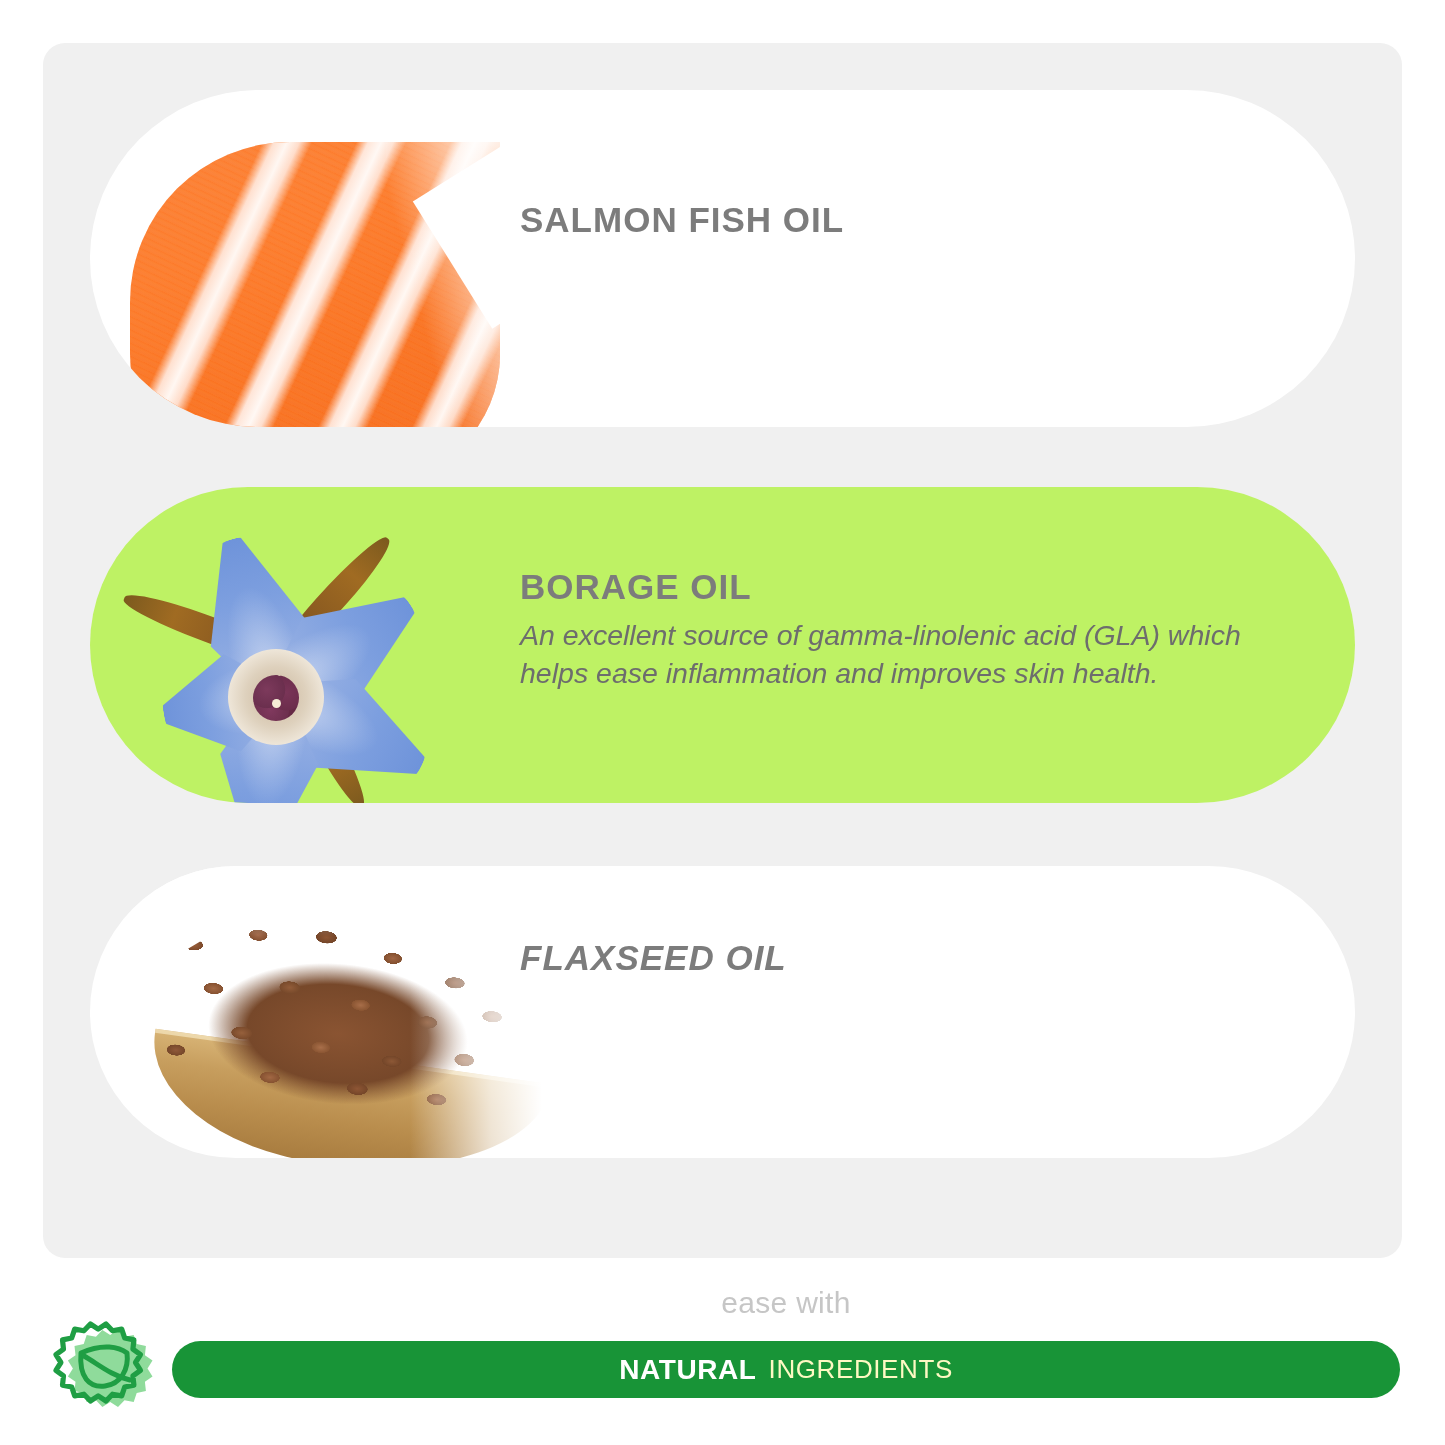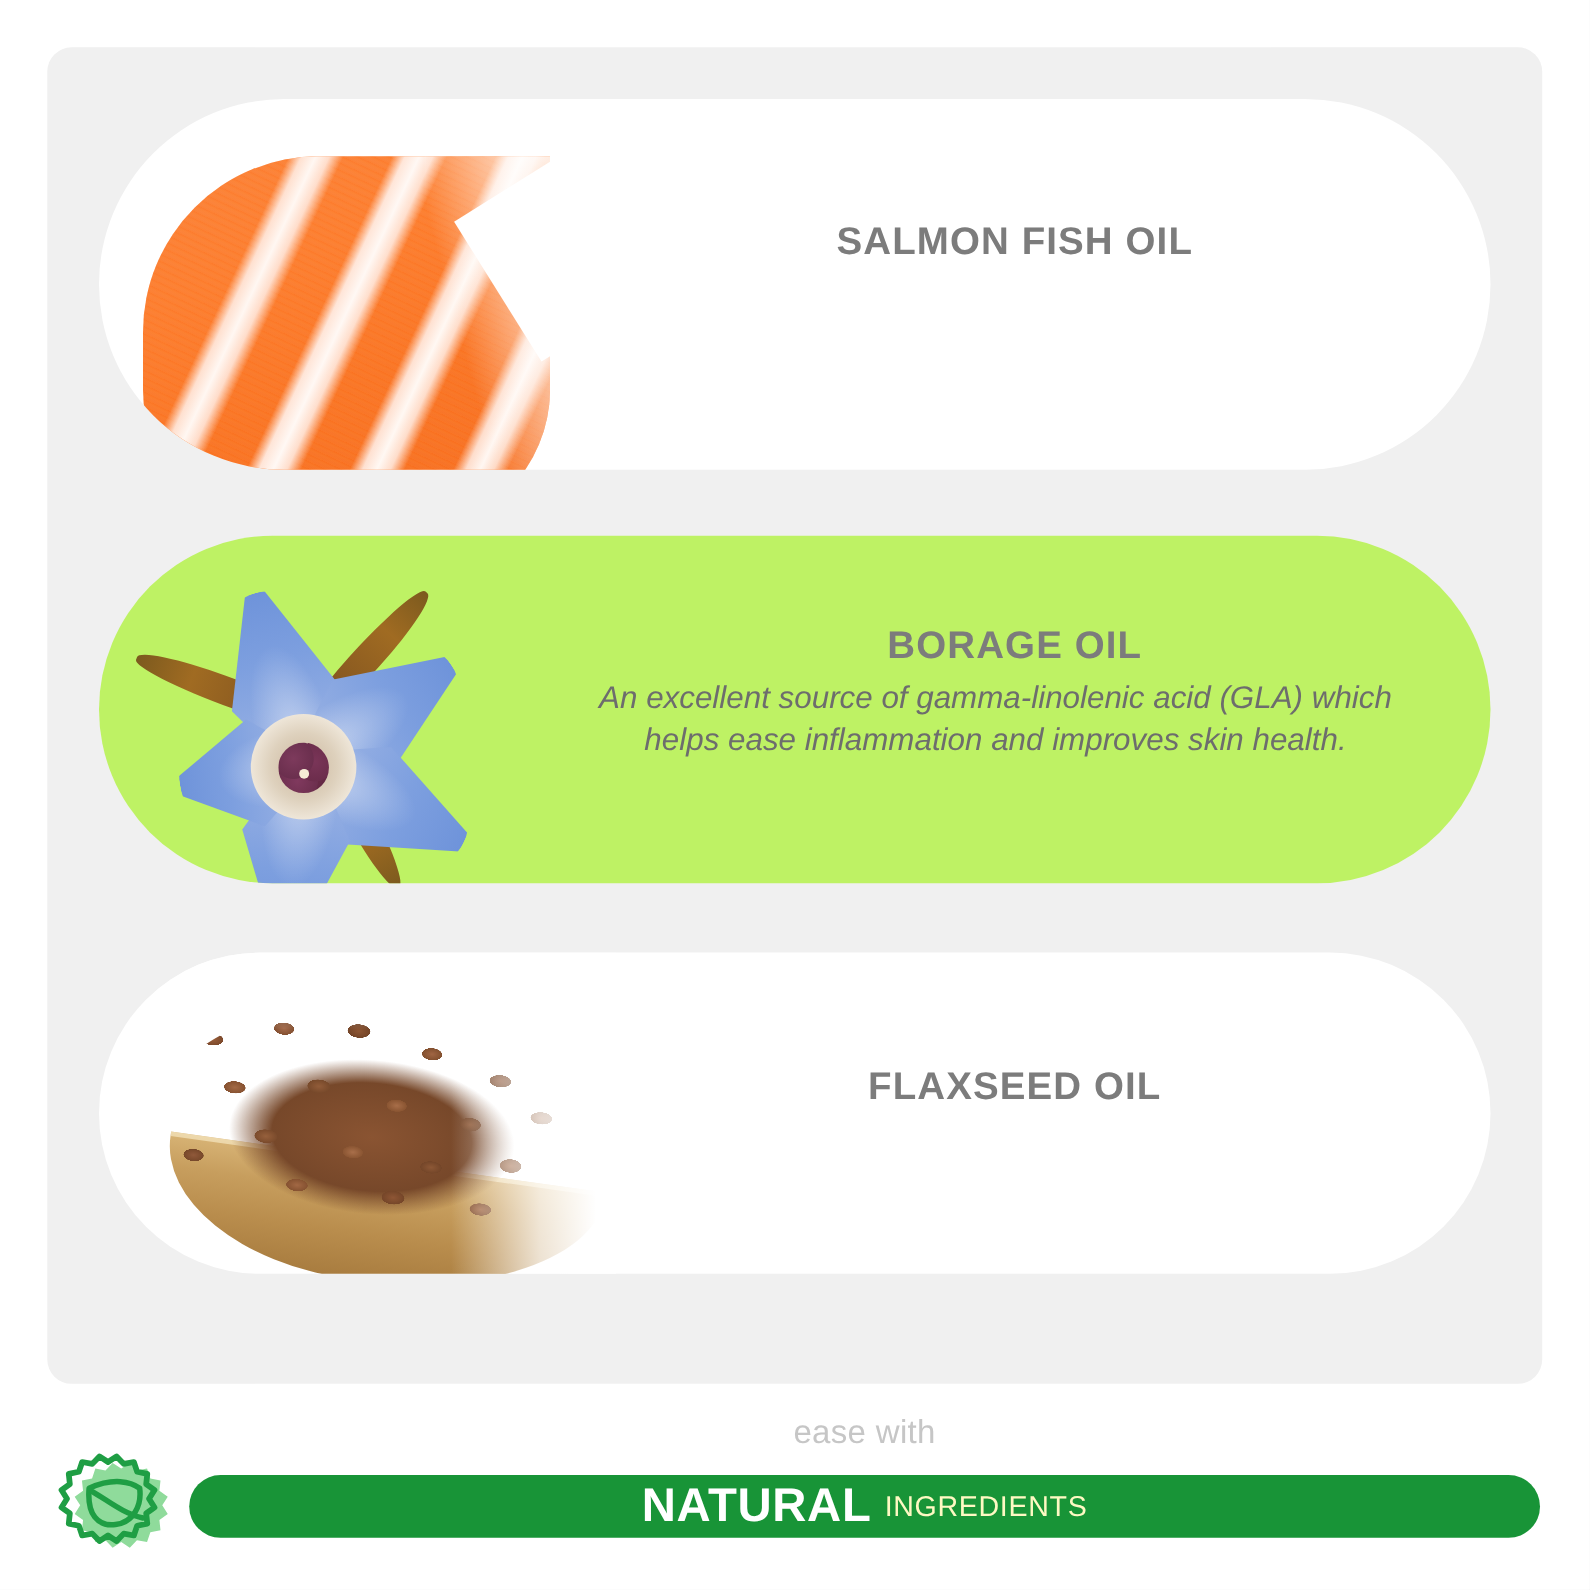--- a/index.html
+++ b/index.html
@@ -46,41 +46,40 @@
     width: 370px;
     overflow: visible;
   }
 
   .card-text {
     position: absolute;
     left: 430px;
     right: 30px;
     top: 0;
     bottom: 0;
-    text-align: center;
   }
   .ing-title {
     color: #7c7c7c;
     font-size: 35px;
     font-weight: bold;
     letter-spacing: 1.0px;
     margin: 0;
     white-space: nowrap;
   }
   .ing-desc {
     color: #6d6d6d;
     font-size: 28.5px;
     font-style: italic;
     line-height: 1.33;
     margin: 10px 0 0 0;
     max-width: 770px;
   }
   .c1 .ing-title { padding-top: 110px; }
   .c2 .ing-title { padding-top: 80px; }
-  .c3 .ing-title { padding-top: 102px; }
+  .c3 .ing-title { padding-top: 72px; font-style: italic; }
 
   
   .salmon-wrap {
     position: absolute;
     left: 40px;
     top: 52px;
     width: 370px;
     height: 342px;
     overflow: hidden;
     border-radius: 160px 0 130px 130px;
@@ -255,21 +254,21 @@
     width: 1228px;
     height: 57px;
     background: #189437;
     border-radius: 29px;
     display: flex;
     align-items: center;
     justify-content: center;
   }
   #banner .bn {
     color: #ffffff;
-    font-size: 43px;
+    font-size: 28px;
     font-weight: bold;
     letter-spacing: .6px;
   }
   #banner .bi {
     color: #fef9c3;
     font-size: 26px;
     font-weight: normal;
     letter-spacing: .6px;
     margin-left: 12px;
   }

